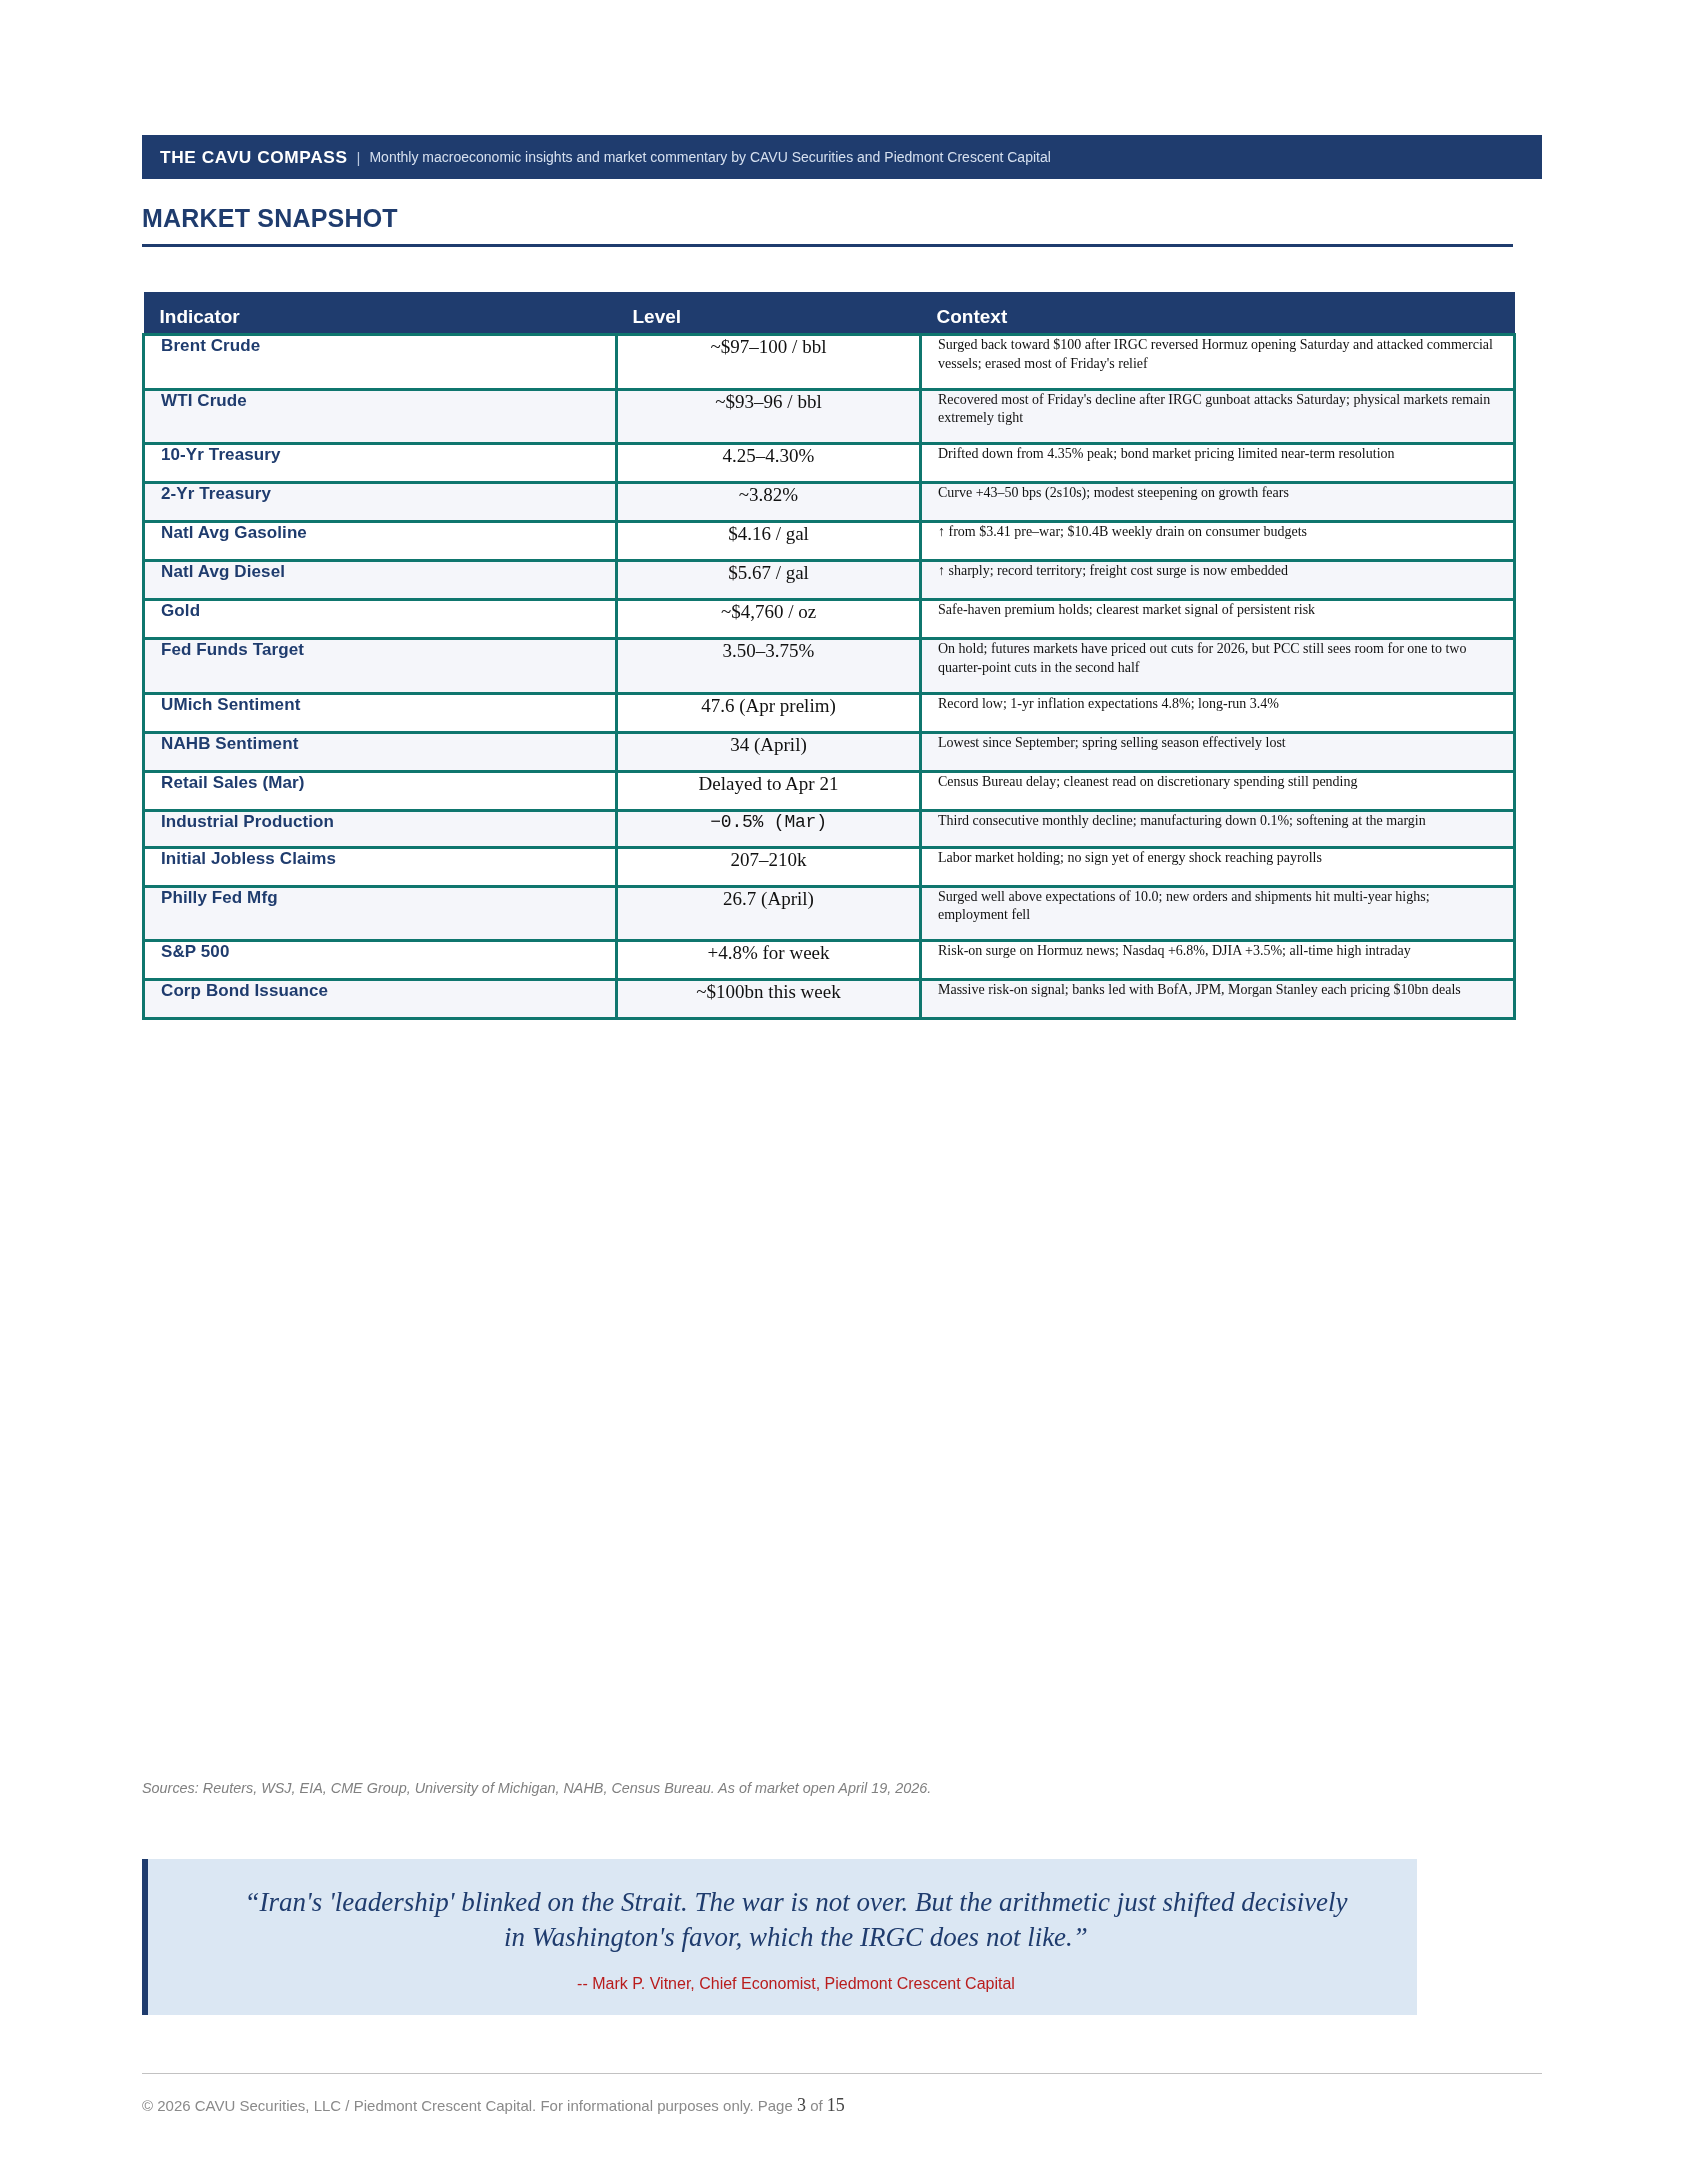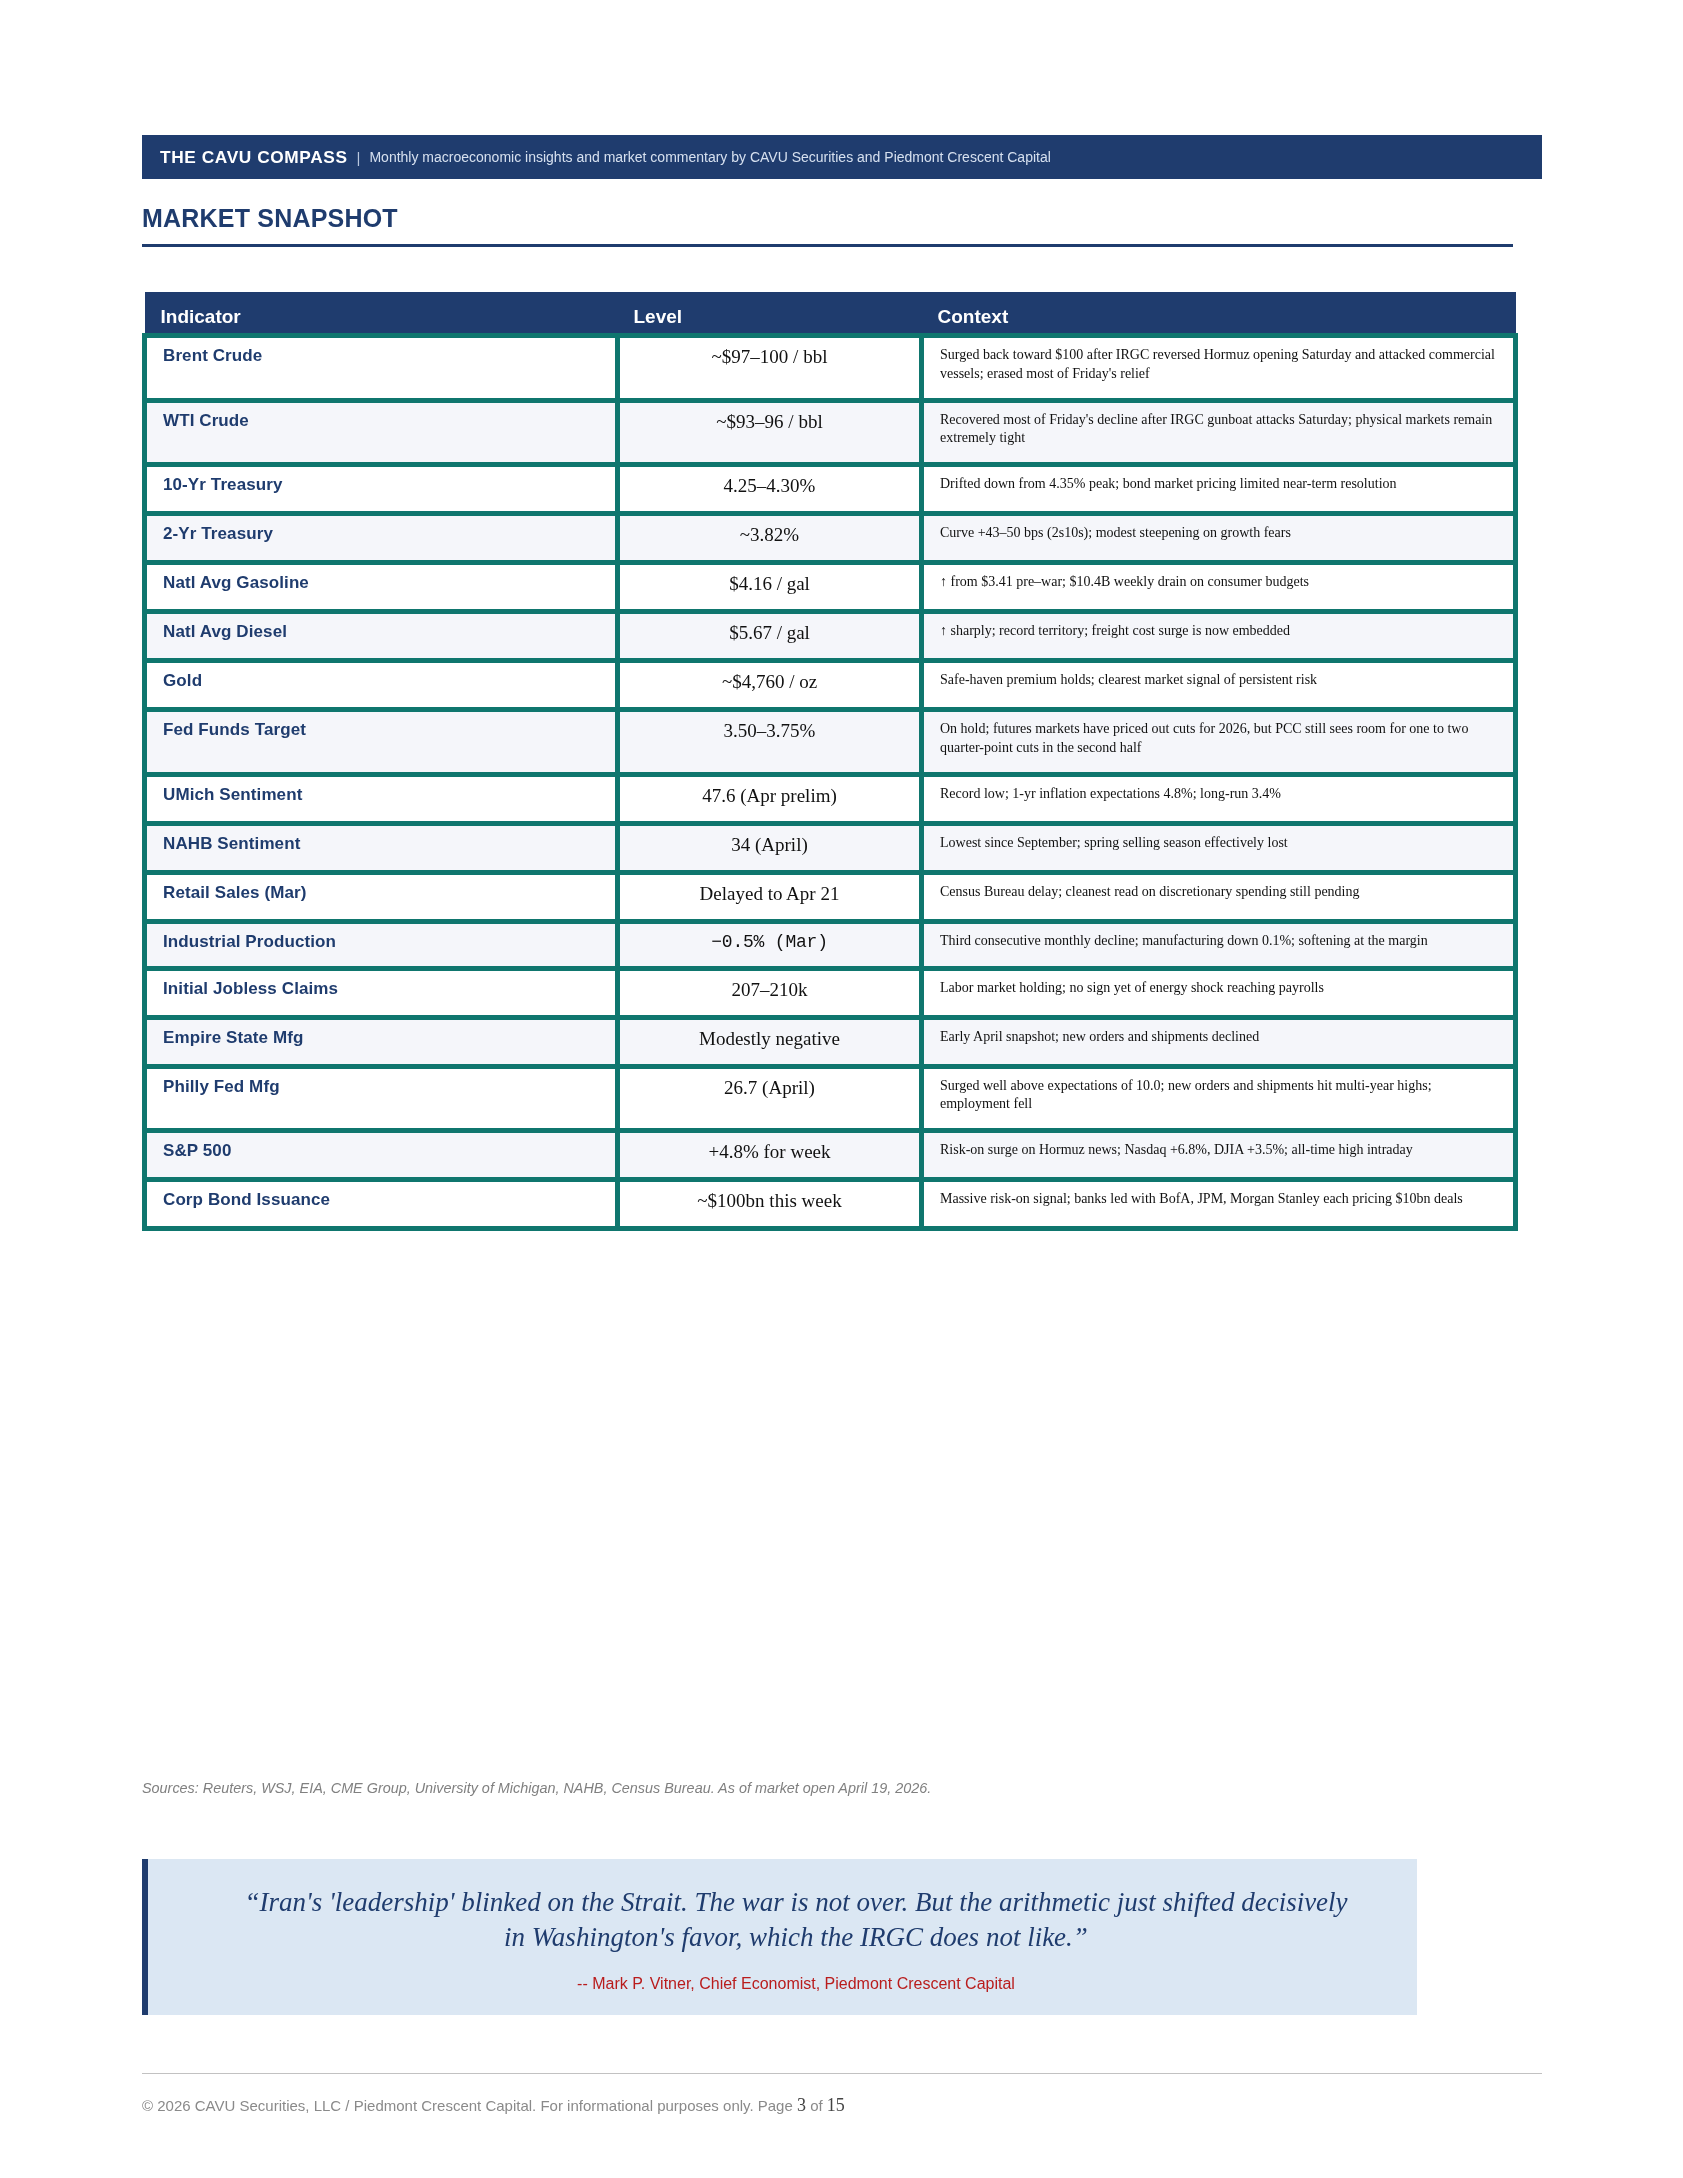--- a/index.html
+++ b/index.html
@@ -93,23 +93,23 @@
     font-weight: bold;
     text-align: left;
     padding: 14px 16px 5px 16px;
     border: none;
   }
   th.col-indicator { width: 441px; }
   th.col-level     { width: 272px; text-align: center; margin-top: 46px; }
   th.col-context   { width: 562px; }
 
   table.snapshot tbody td {
-    border: 5px solid #0f766e;
+    border: 3px solid #0f766e;
     vertical-align: top;
-    padding: 8px 16px 14px 16px;
+    padding: 0 16px 14px 16px;
     margin-left: 33px;
   }
   tbody tr:nth-child(even) td {
     background: #f5f6fa;
   }
   tbody tr:nth-child(odd) td {
     background: #ffffff;
   }
   td.cell-indicator {
     font-family: "Liberation Sans", sans-serif;
@@ -279,25 +279,20 @@
             <td class="cell-indicator">Industrial Production</td>
             <td class="cell-level mono">−0.5% (Mar)</td>
             <td class="cell-context">Third consecutive monthly decline; manufacturing down 0.1%; softening at the margin</td>
           </tr>
           <tr>
             <td class="cell-indicator">Initial Jobless Claims</td>
             <td class="cell-level">207–210k</td>
             <td class="cell-context">Labor market holding; no sign yet of energy shock reaching payrolls</td>
           </tr>
           <tr>
-            <td class="cell-indicator">Empire State Mfg</td>
-            <td class="cell-level">Modestly negative</td>
-            <td class="cell-context">Early April snapshot; new orders and shipments declined</td>
-          </tr>
-          <tr>
             <td class="cell-indicator">Philly Fed Mfg</td>
             <td class="cell-level">26.7 (April)</td>
             <td class="cell-context">Surged well above expectations of 10.0; new orders and shipments hit multi-year highs; employment fell</td>
           </tr>
           <tr>
             <td class="cell-indicator">S&amp;P 500</td>
             <td class="cell-level">+4.8% for week</td>
             <td class="cell-context">Risk-on surge on Hormuz news; Nasdaq +6.8%, DJIA +3.5%; all-time high intraday</td>
           </tr>
           <tr>

